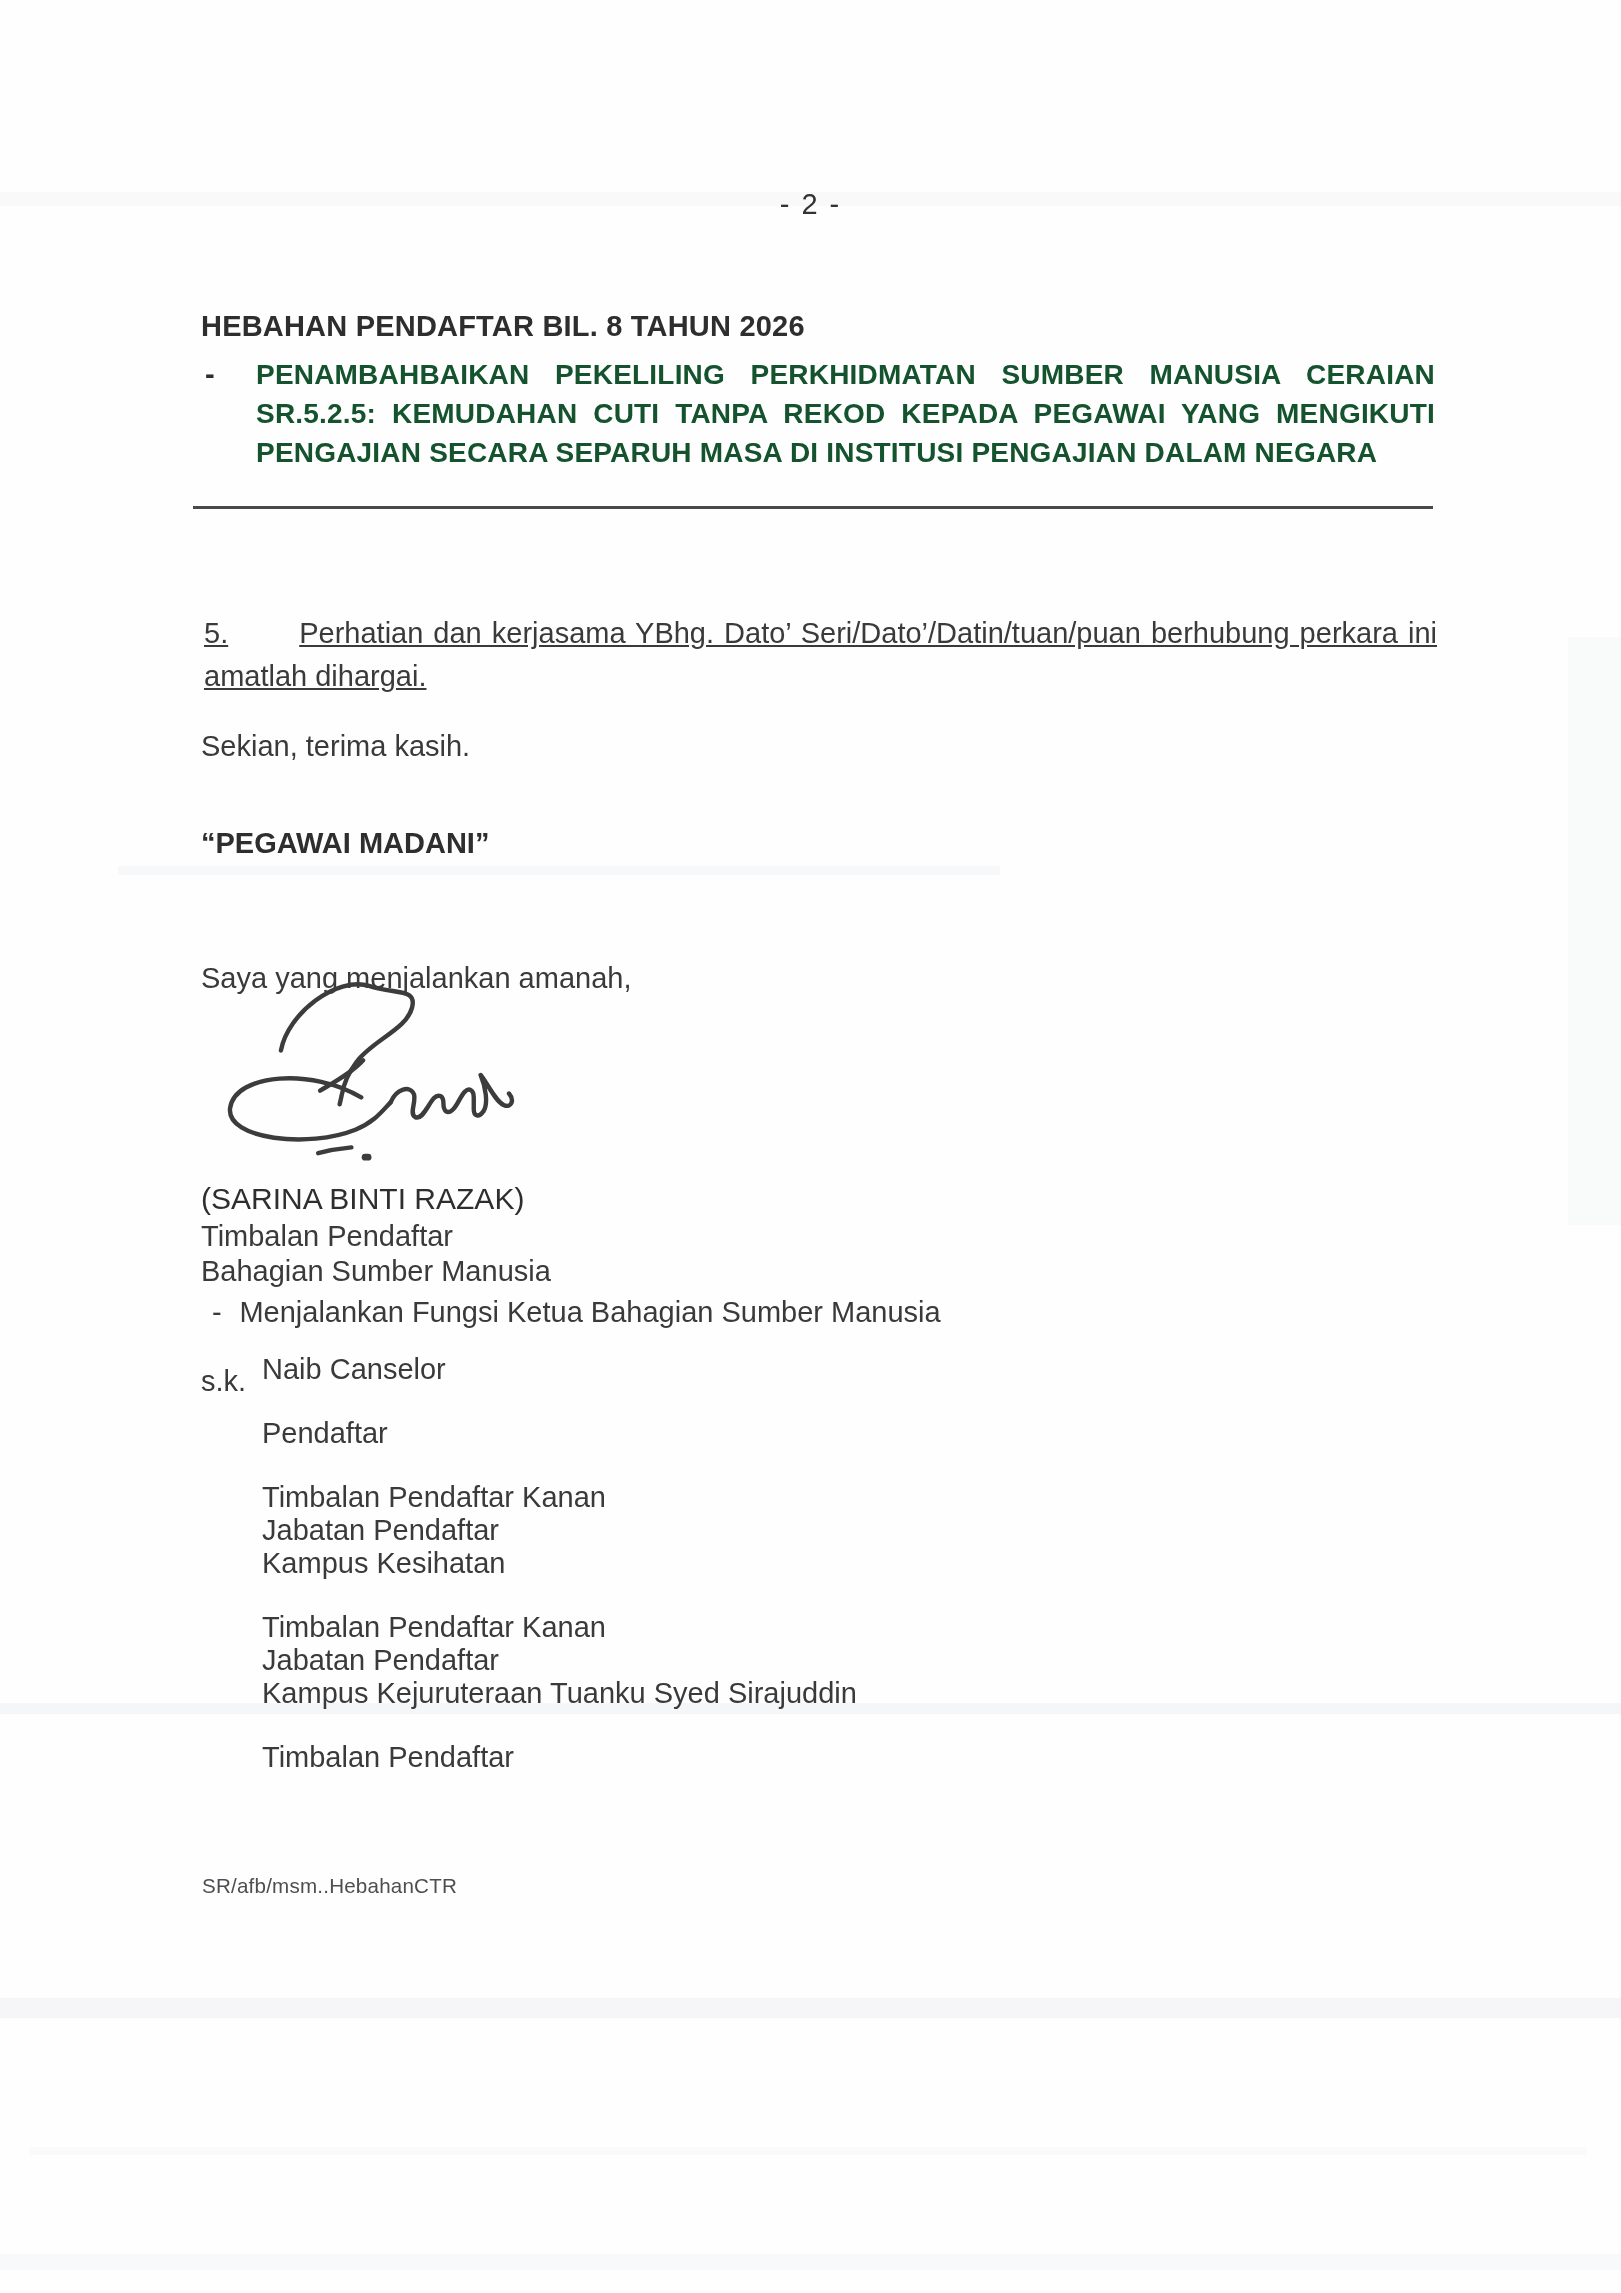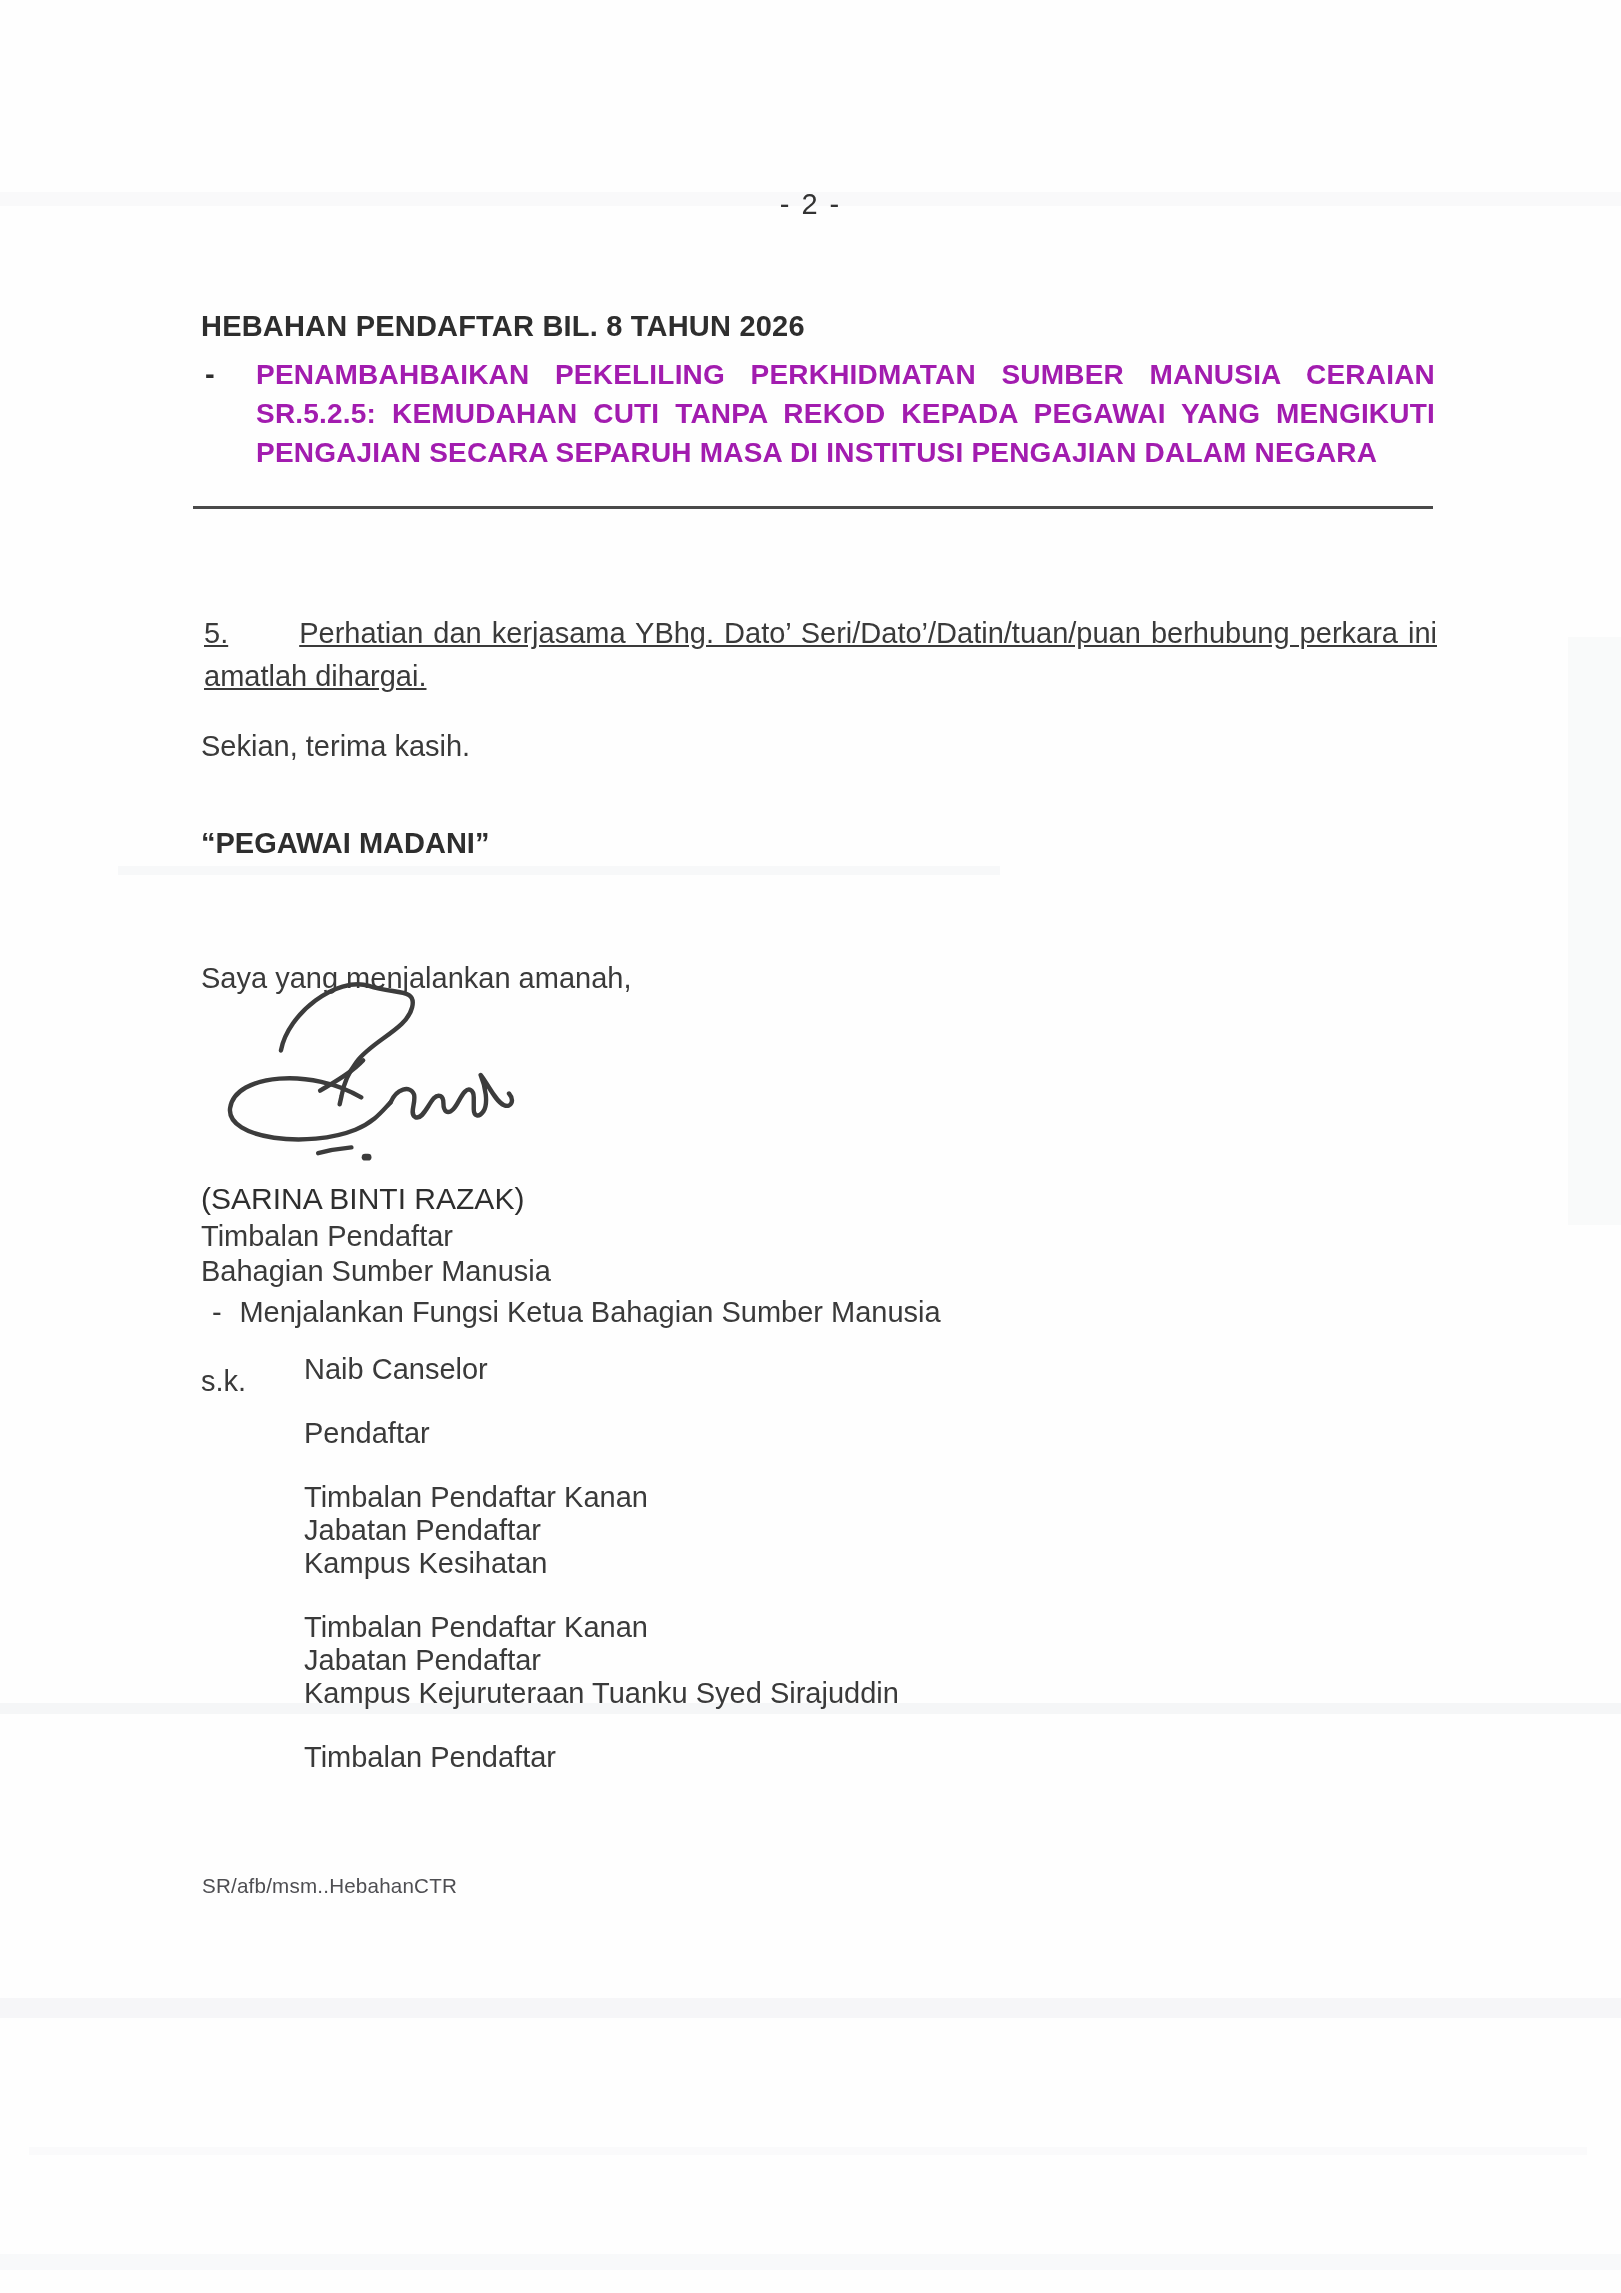--- a/index.html
+++ b/index.html
@@ -48,21 +48,21 @@
     font-size: 29px;
     font-weight: 700;
     color: #2e2e2e;
     line-height: 39px;
   }
   .subject-text {
     margin: 0;
     flex: 1;
     font-size: 28px;
     font-weight: 700;
-    color: #a21caf;
+    color: #14532d;
     line-height: 39px;
     text-align: justify;
     letter-spacing: 0.2px;
   }
   .rule {
     position: absolute;
     top: 506px; left: 193px;
     width: 1240px;
     height: 2.9px;
     background: #4a4a4a;
@@ -121,21 +121,21 @@
   }
   .note-dash { width: 27.4px; flex: 0 0 27.4px; }
   .cc {
     position: absolute;
     top: 1353px; left: 201px;
     width: 1233px;
     font-size: 29px;
     color: #3a3a3a;
   }
   .cc-label { position: absolute; left: 0; top: 12px; }
-  .cc-groups { margin-left: 103px; }
+  .cc-groups { margin-left: 61px; }
   .cc-group { margin: 0 0 31px 0; }
   .cc-line { line-height: 33px; }
   .footer-code {
     position: absolute;
     top: 1874px; left: 202px;
     font-size: 20.6px;
     color: #4e4e52;
     letter-spacing: 0.2px;
   }
 </style>

